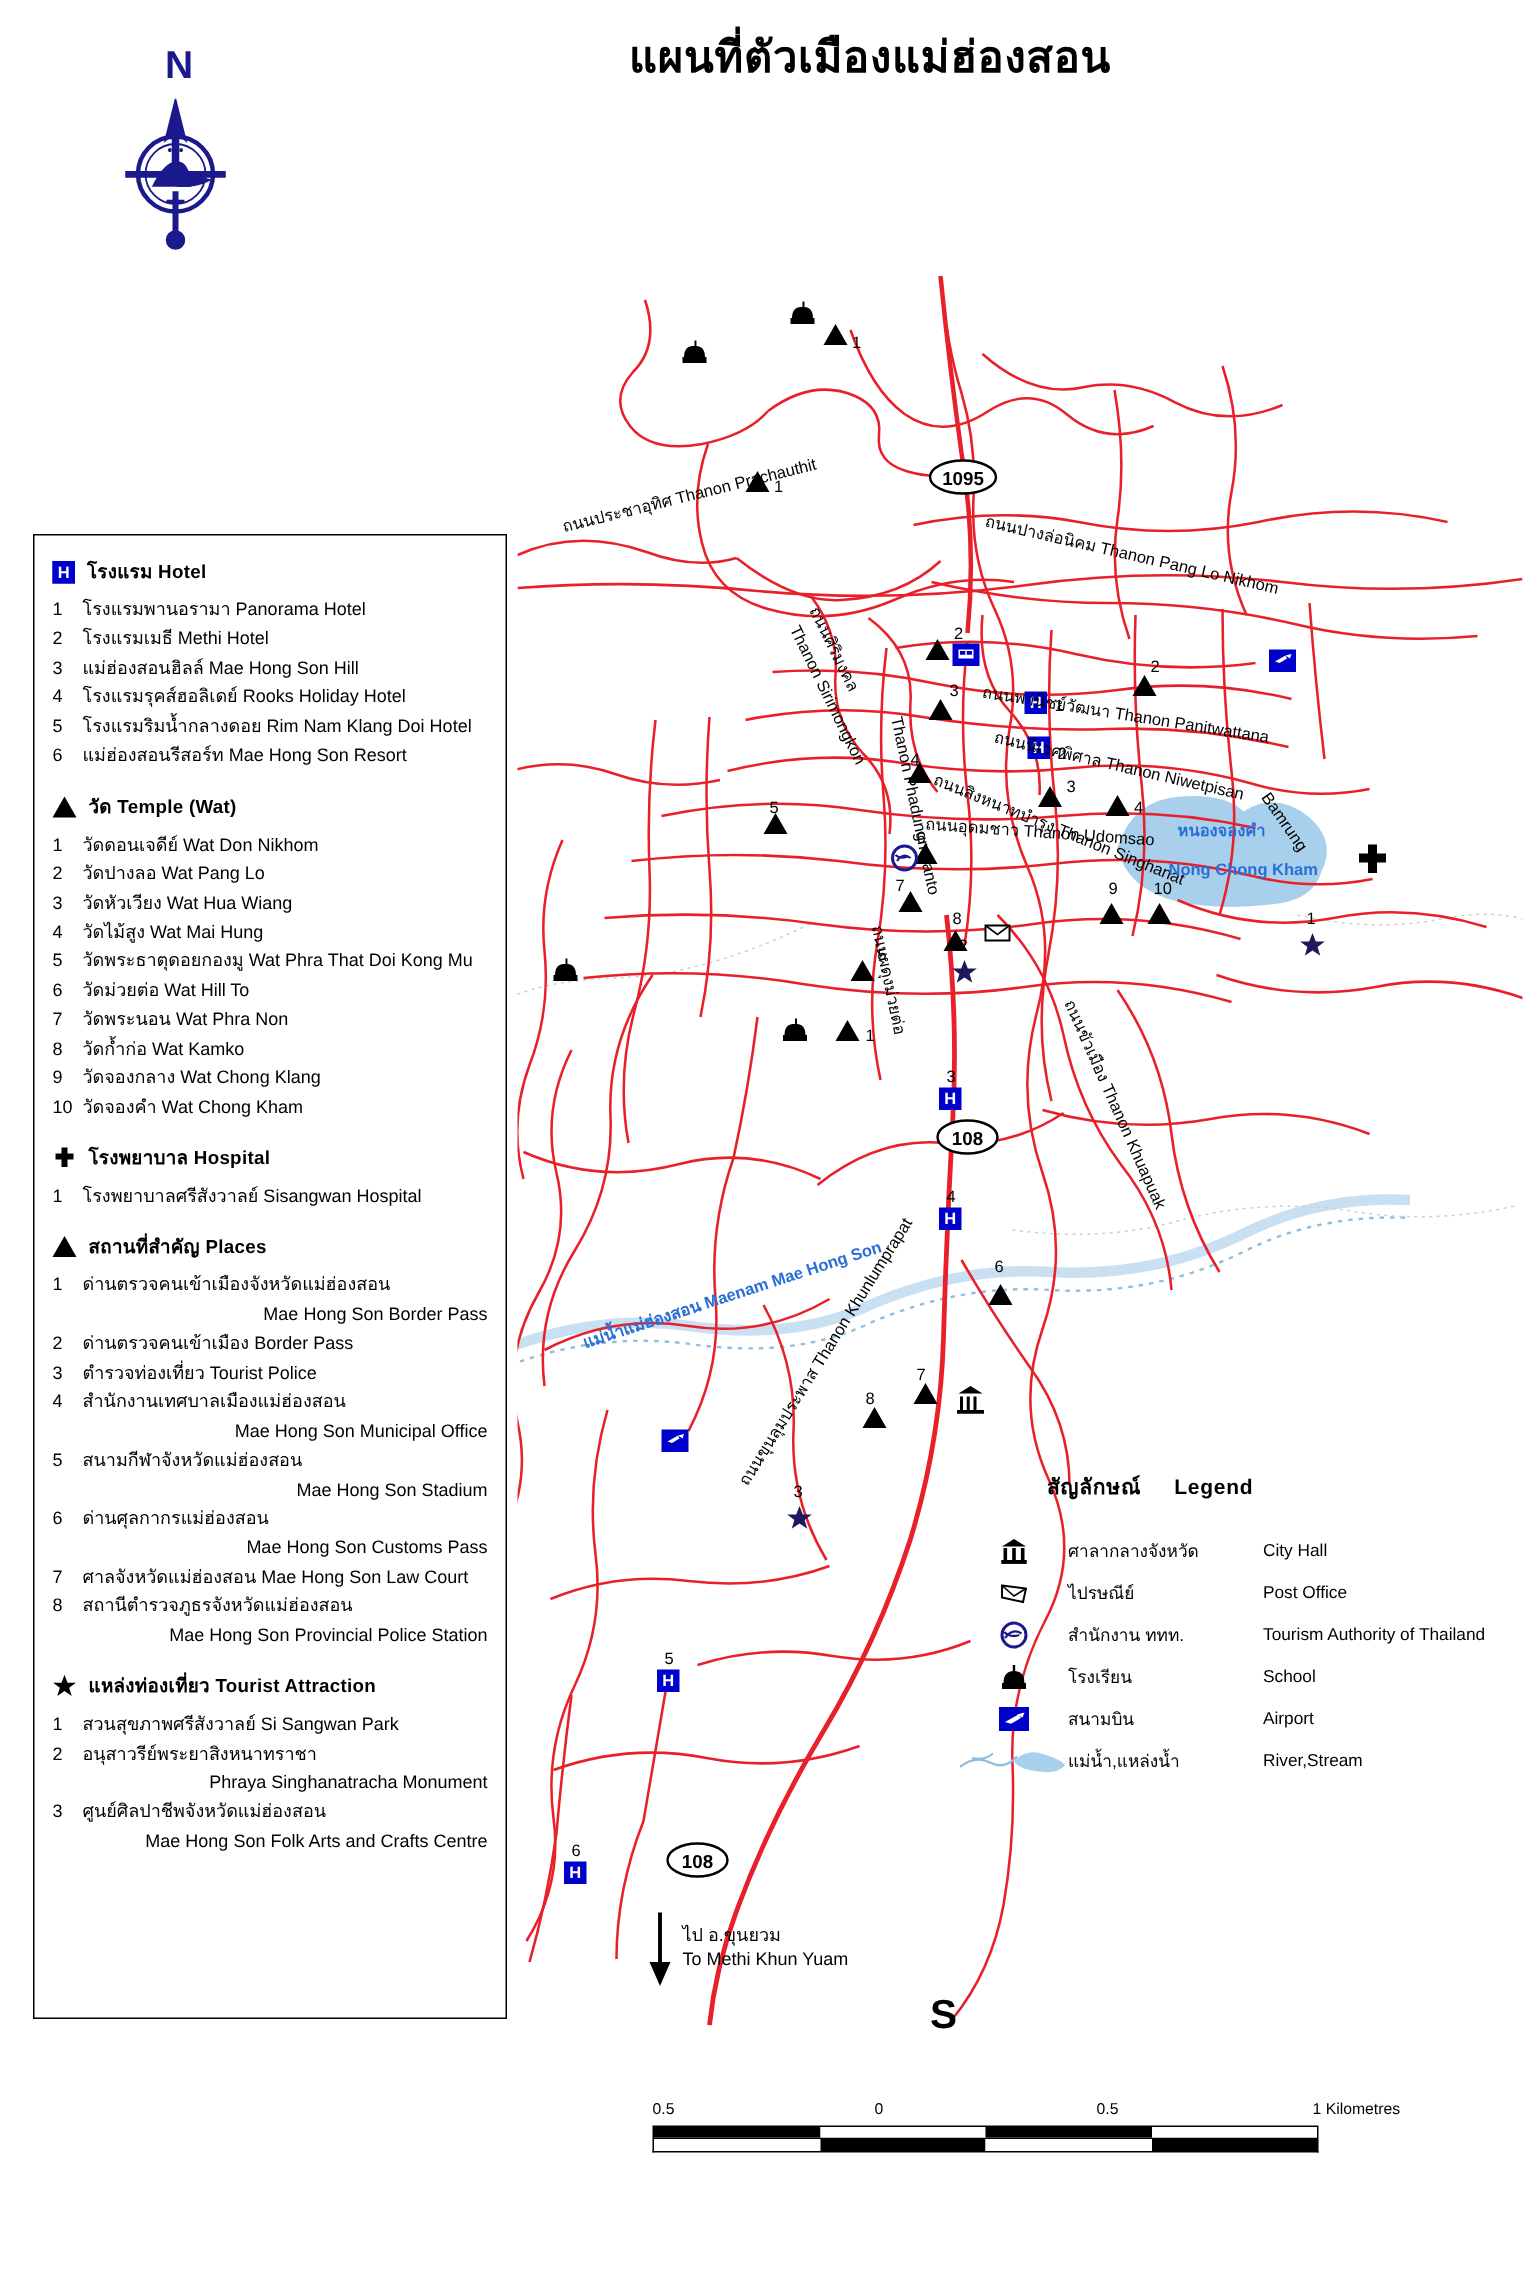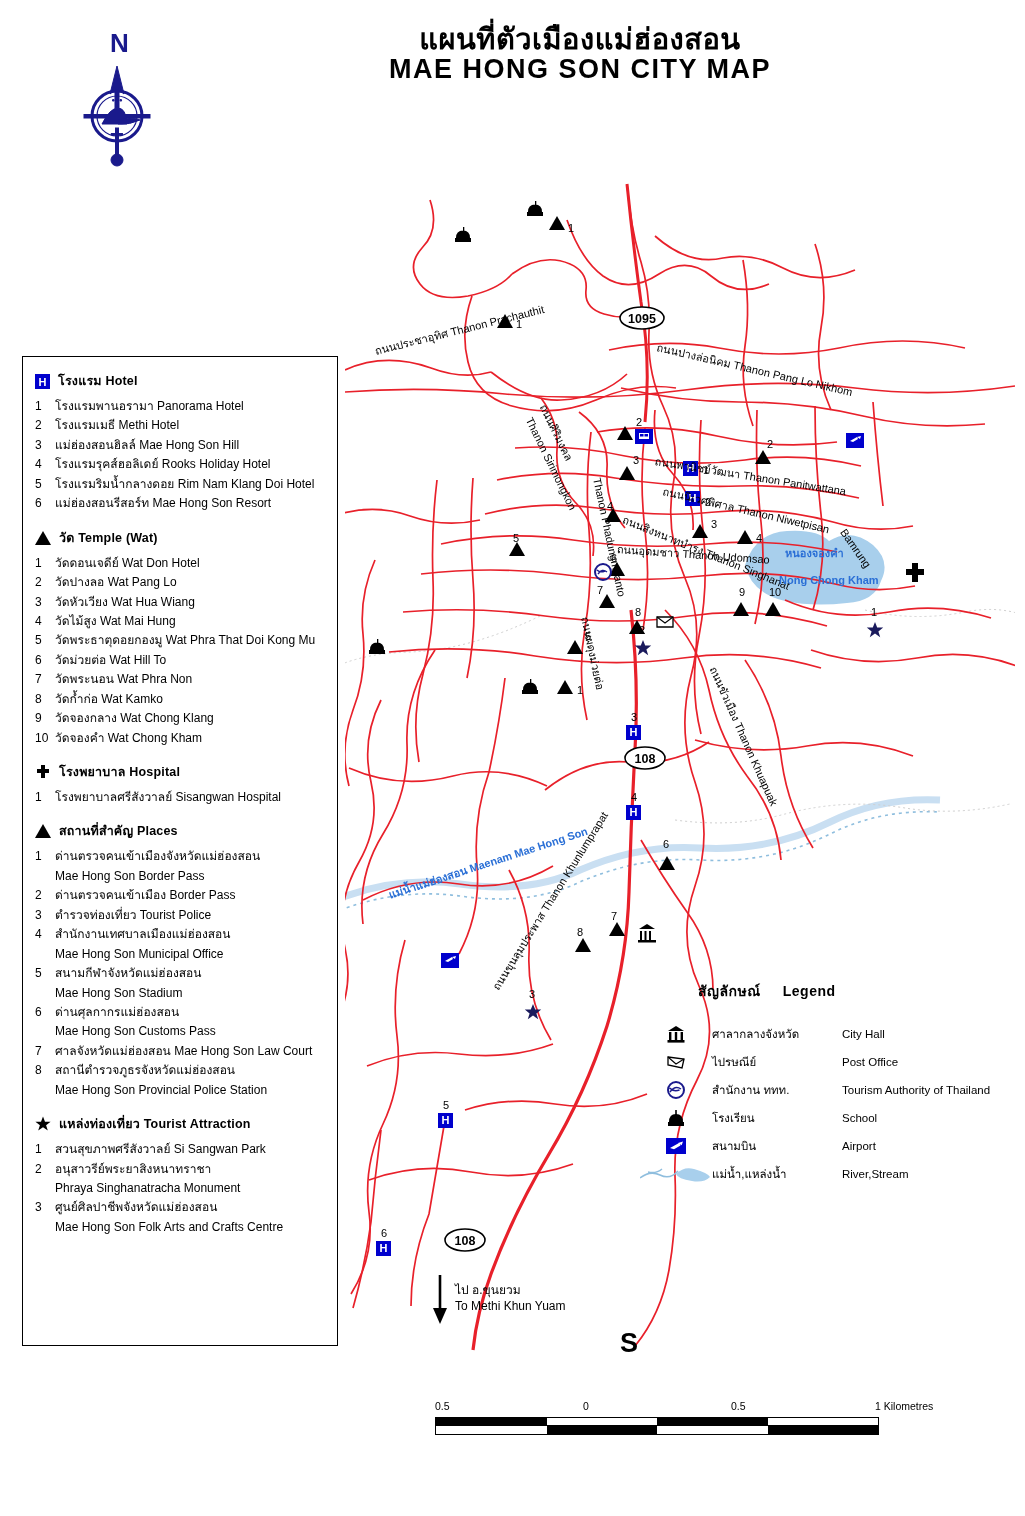--- a/index.html
+++ b/index.html
@@ -28,21 +28,21 @@
     position:absolute;left:22px;top:356px;width:316px;height:990px;
     border:1.5px solid #000;background:#fff;box-sizing:border-box;
     padding:14px 12px 8px 12px;
   }
   .cat-head{display:flex;align-items:center;gap:8px;margin:0 0 4px 0;height:20px;}
   .cat-head .cat-label{font-size:12.5px;font-weight:bold;letter-spacing:.2px;white-space:nowrap;}
   .cat-list{margin:6px 0 14px 0;padding:0;list-style:none;}
   .cat-list li{display:flex;font-size:12px;line-height:1.62;align-items:baseline;}
   .cat-list li .num{width:20px;flex:0 0 20px;text-align:left;font-size:12px;}
   .cat-list li .nm{flex:1;}
-  .cat-list li.cont{padding-left:20px;display:block;}
+  .cat-list li.cont{padding-left:20px;display:block;text-align:right;}
 
   
   .ico{display:inline-block;position:relative;}
   .ico-h{width:15px;height:15px;background:#0000cd;color:#fff;font-size:11px;font-weight:bold;
          line-height:15px;text-align:center;border:1px solid #0000cd;box-sizing:border-box;
          font-family:"Liberation Sans",sans-serif;}
   .ico-tri{width:0;height:0;border-left:8px solid transparent;border-right:8px solid transparent;
            border-bottom:14px solid #000;}
   .ico-cross{width:16px;height:16px;}
   .ico-star{width:16px;height:16px;}
@@ -77,21 +77,20 @@
   .wht{background:#fff;}
   #to-khunyuam{position:absolute;left:455px;top:1282px;font-size:12px;line-height:1.35;}
 </style>
 </head>
 <body>
 
 <div class="page">
 
   <div id="title-block">
     <div id="title-th">แผนที่ตัวเมืองแม่ฮ่องสอน</div>
-    <div id="title-en">MAE HONG SON CITY MAP</div>
   </div>
 
   <div id="compass">
     <div class="n-letter">N</div>
     <svg width="120" height="145" viewBox="0 0 120 145">
       <g fill="#1a1a8c" stroke="#1a1a8c">
         <polygon points="55,38 62,66 55,60 48,66"></polygon>
         <rect x="53" y="60" width="4" height="20"></rect>
         <circle cx="55" cy="88" r="25" fill="none" stroke="#1a1a8c" stroke-width="3"></circle>
         <circle cx="55" cy="88" r="20" fill="none" stroke="#1a1a8c" stroke-width="1.2"></circle>
@@ -139,21 +138,21 @@
         </li>
     </ul>
 
     <div class="cat-head">
       <span class="ico ico-tri"></span>
       <span class="cat-label">วัด Temple (Wat)</span>
     </div>
     <ul class="cat-list">
       <li>
           <span class="num">1</span>
-          <span class="nm">วัดดอนเจดีย์   Wat Don Hotel</span>
+          <span class="nm">วัดดอนเจดีย์   Wat Don Nikhom</span>
         </li>
       <li>
           <span class="num">2</span>
           <span class="nm">วัดปางลอ   Wat Pang Lo</span>
         </li>
       <li>
           <span class="num">3</span>
           <span class="nm">วัดหัวเวียง   Wat Hua Wiang</span>
         </li>
       <li>

